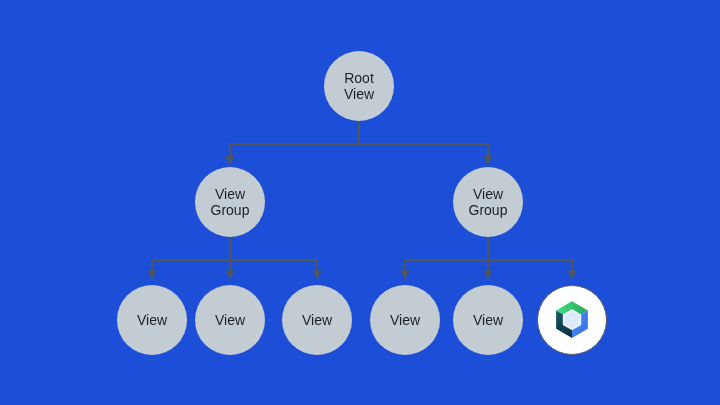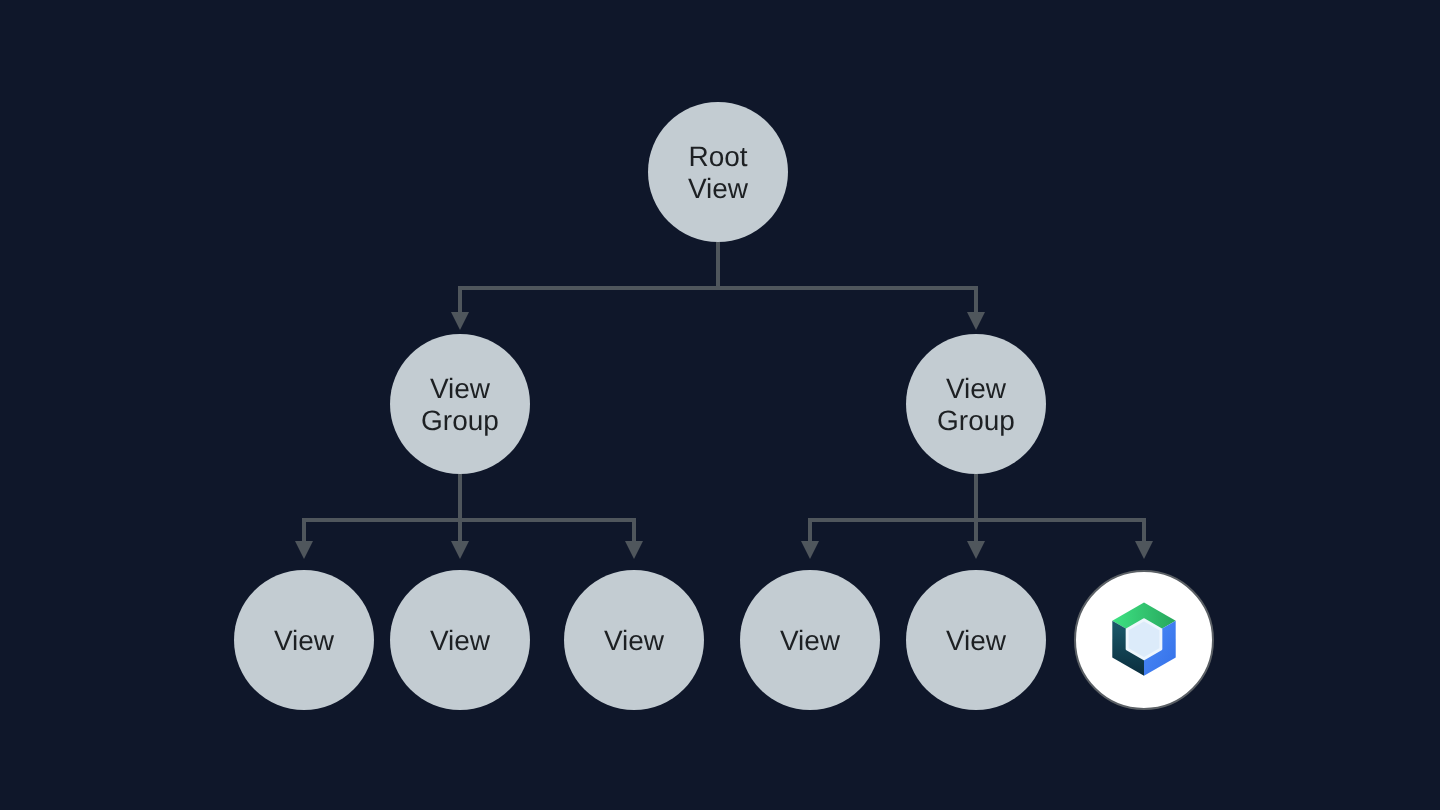--- a/index.html
+++ b/index.html
@@ -5,21 +5,21 @@
   html,body{margin:0;padding:0;}
   body{
     width:720px;height:405px;
     background:#ffffff;
     font-family:"Liberation Sans","DejaVu Sans",sans-serif;
     overflow:hidden;
   }
   .stage{
     position:relative;
     width:720px;height:405px;
-    background:#0f172a;
+    background:#1d4ed8;
   }
   .connectors{
     position:absolute;left:0;top:0;
   }
   .connector{
     stroke:#4f565c;
     stroke-width:2;
     fill:none;
     stroke-linejoin:miter;
   }

